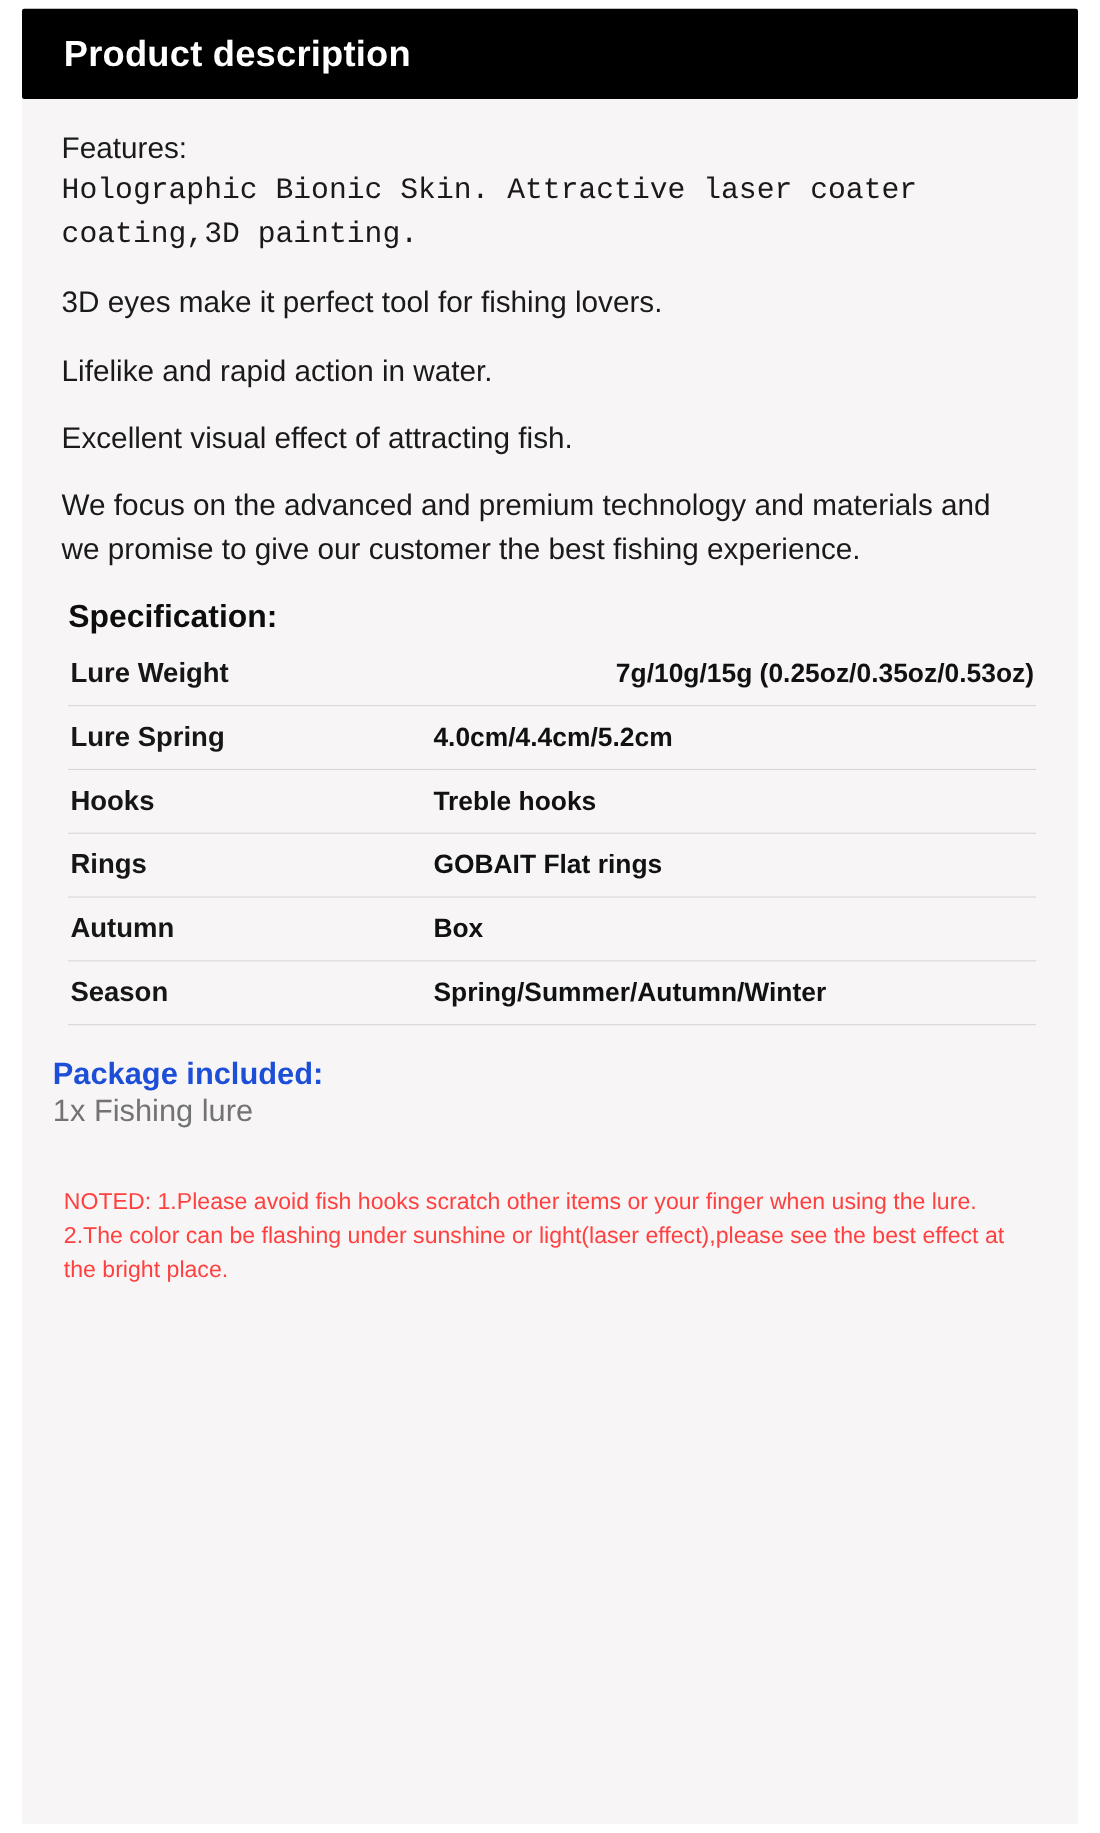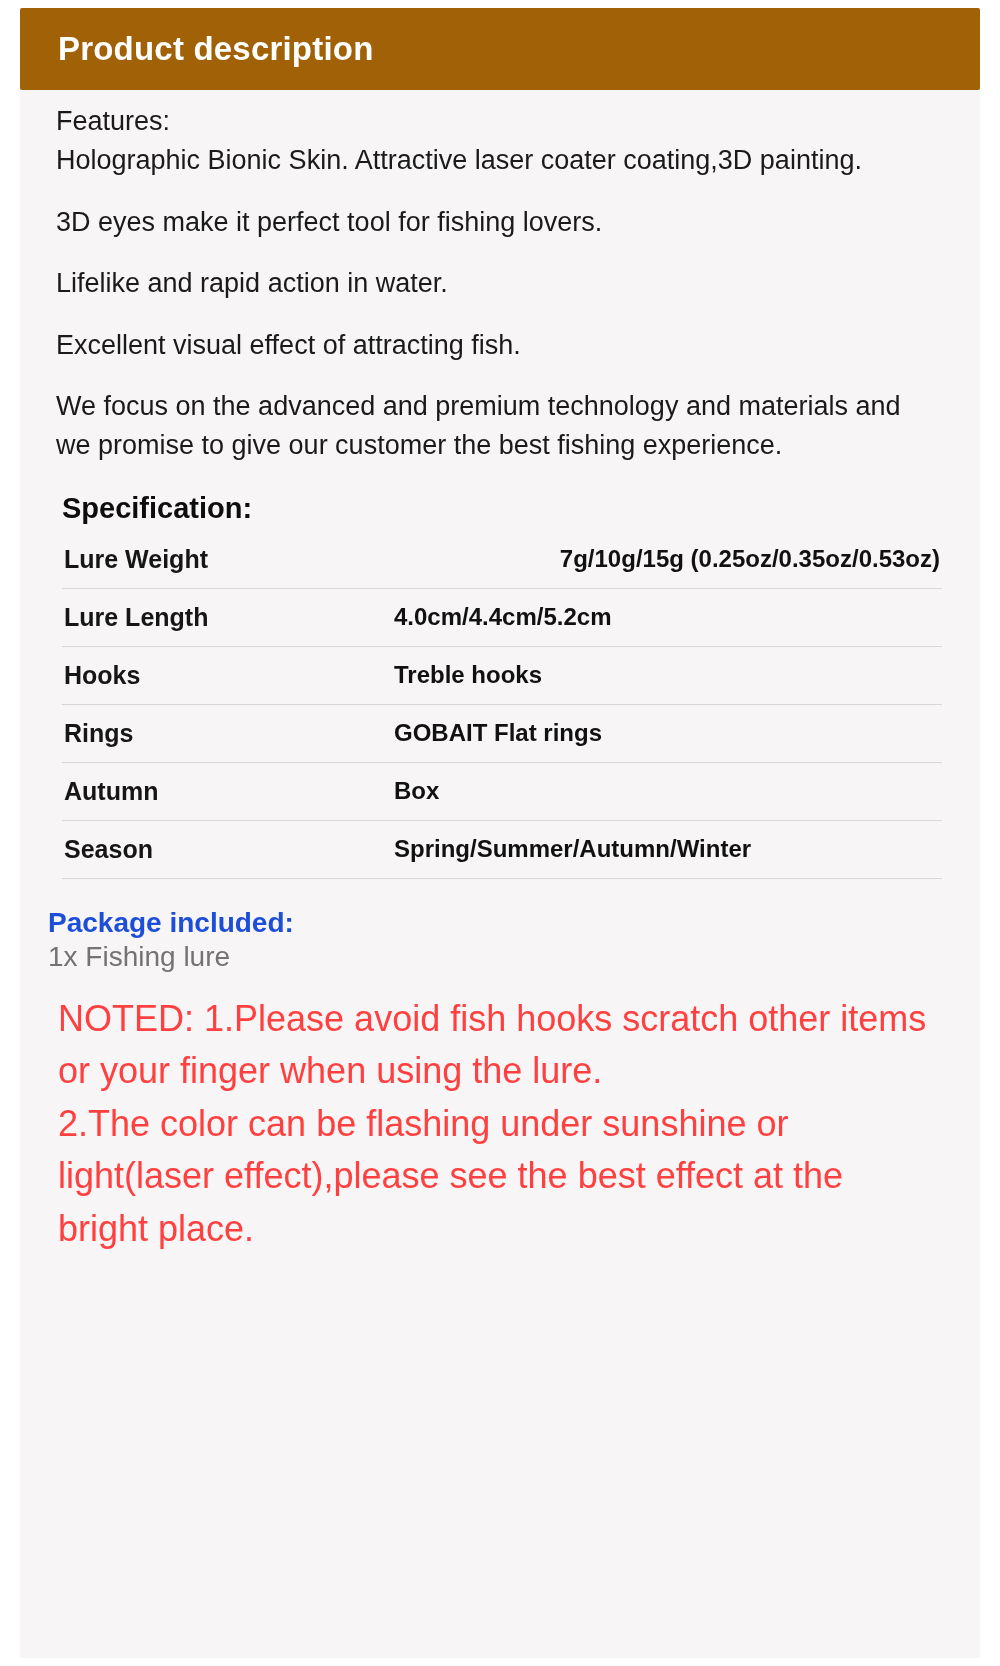--- a/index.html
+++ b/index.html
@@ -29,50 +29,51 @@
     height: 1650px;
     background: #f7f5f5;
     box-sizing: border-box;
   }
   .header-bar {
     position: absolute;
     left: 0px;
     top: 0px;
     width: 960px;
     height: 82px;
-    background: #a16207;
+    background: #000000;
     border-radius: 2px;
     display: flex;
     align-items: center;
   }
   .header-title {
     color: #ffffff;
     font-size: 33px;
     font-weight: bold;
     letter-spacing: 0.2px;
     padding-left: 38px;
   }
   .body-wrap {
     position: absolute;
     left: 0;
-    top: 82px;
+    top: 96px;
     width: 960px;
     padding: 0;
   }
   .features {
     padding: 12px 40px 0 36px;
     font-size: 27px;
     line-height: 1.46;
     color: #1a1a1a;
   }
   .features p {
     margin: 0 0 22px 0;
   }
   .features p.tight {
     margin-bottom: 22px;
+    font-family: Liberation Mono, monospace;
   }
   .features p:first-child {
     margin-bottom: 0;
   }
   .spec-title {
     padding: 4px 36px 0 42px;
     font-size: 29px;
     font-weight: bold;
     color: #0d0d0d;
   }
@@ -107,23 +108,23 @@
     font-size: 28px;
     font-weight: bold;
     color: #1d4ed8;
   }
   .package-item {
     margin: 2px 0 0 28px;
     font-size: 28px;
     color: #737373;
   }
   .noted {
-    margin: 20px 0 0 38px;
+    margin: 52px 0 0 38px;
     width: 880px;
-    font-size: 36px;
+    font-size: 21px;
     line-height: 1.46;
     color: #ff4040;
   }
   .noted div {
     margin: 0;
   }
 </style>
 </head>
 <body>
 
@@ -147,21 +148,21 @@
 
       <div class="spec-title">Specification:</div>
 
       <table class="spec">
         <tbody>
           <tr>
             <td class="k">Lure Weight</td>
             <td class="v">7g/10g/15g (0.25oz/0.35oz/0.53oz)</td>
           </tr>
           <tr>
-            <td class="k">Lure Length</td>
+            <td class="k">Lure Spring</td>
             <td class="v">4.0cm/4.4cm/5.2cm</td>
           </tr>
           <tr>
             <td class="k">Hooks</td>
             <td class="v">Treble hooks</td>
           </tr>
           <tr>
             <td class="k">Rings</td>
             <td class="v">GOBAIT Flat rings</td>
           </tr>

